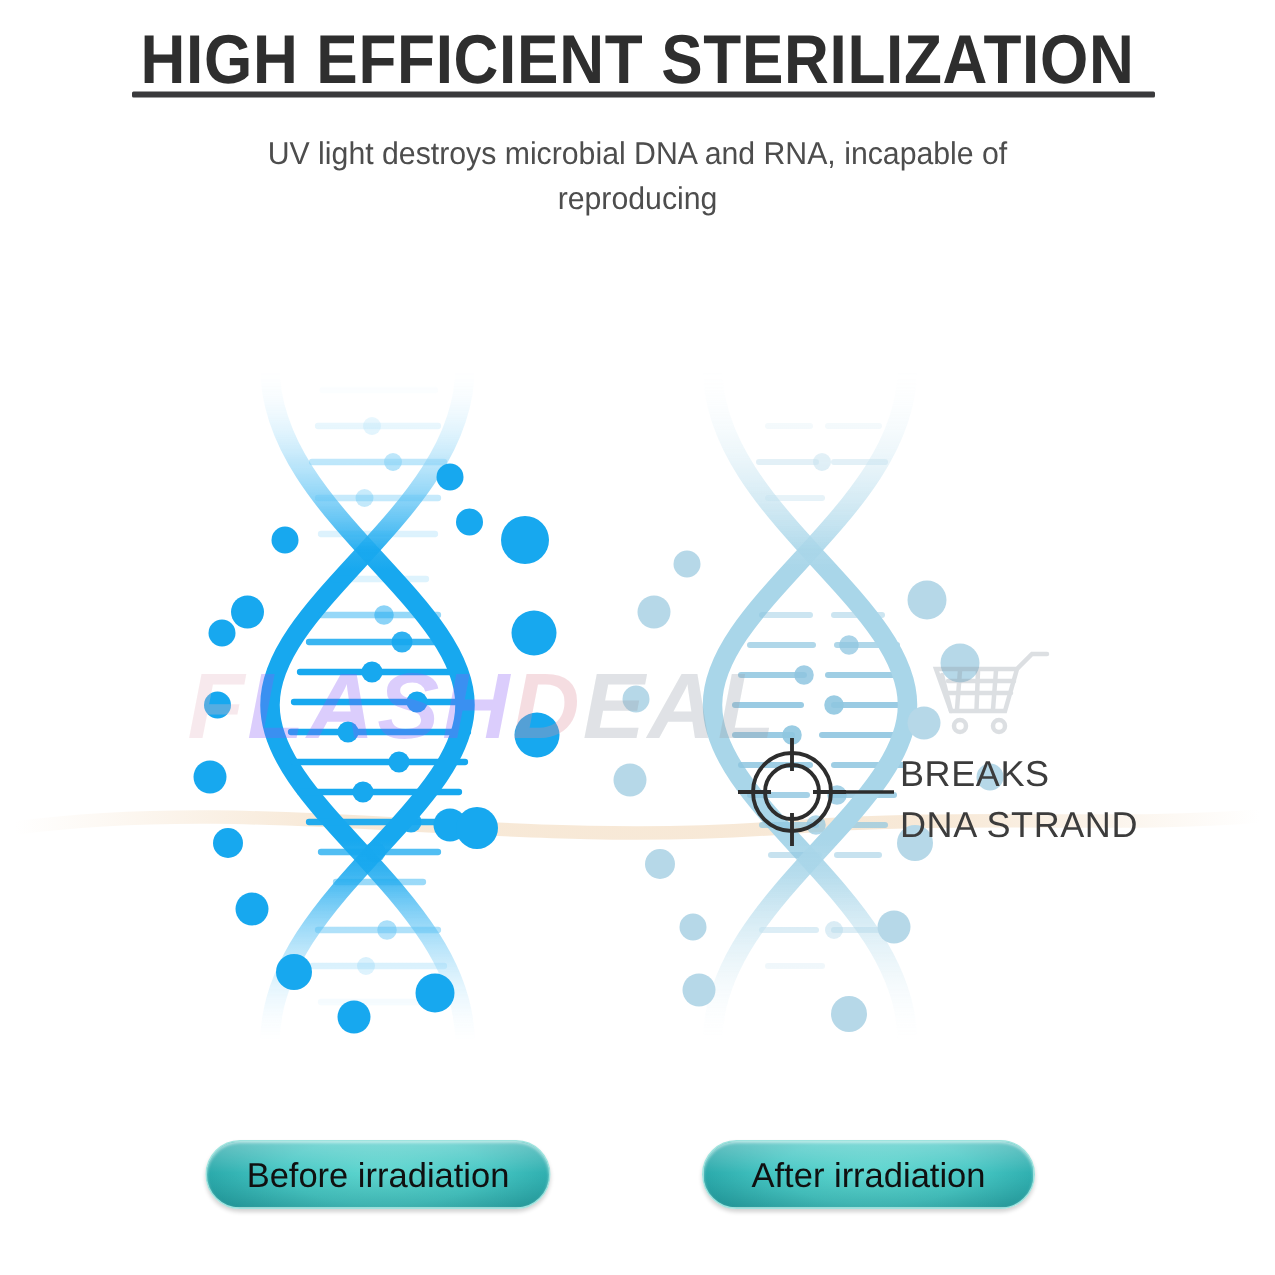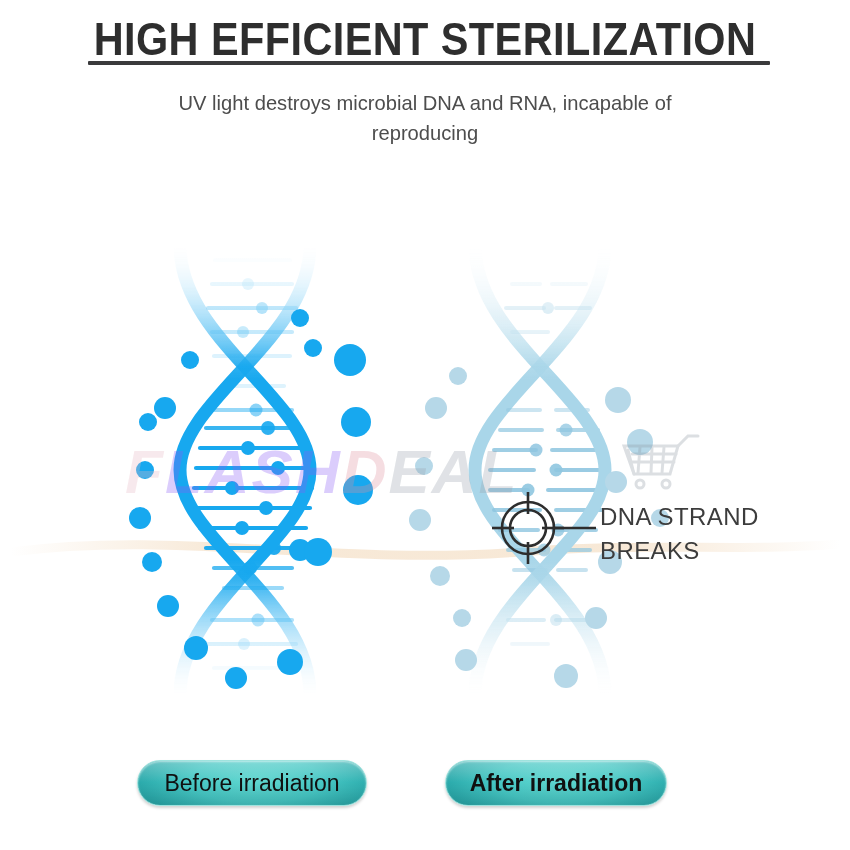--- a/index.html
+++ b/index.html
@@ -74,21 +74,21 @@
     background:
       linear-gradient(180deg,rgba(255,255,255,.30) 0%,rgba(255,255,255,0) 48%,rgba(0,0,0,.10) 100%),
       radial-gradient(ellipse 70% 120% at 52% 45%, #5fd6cf 0%, #46c7c4 42%, #27a6a8 78%, #1d8f94 100%);
     border:1px solid #9fe3de;
     box-shadow:0 2px 3px rgba(0,0,0,.18), inset 0 1px 2px rgba(255,255,255,.5);
     display:flex;align-items:center;justify-content:center;
     color:#101010;font-size:23px;
     box-sizing:border-box;
   }
   #btn-before{left:137px;width:230px;text-align:right;}
-  #btn-after{left:445px;width:222px;font-weight:bold;}
+  #btn-after{left:468px;width:222px;}
 </style>
 </head>
 <body>
 
 <div id="stage">
 
   <div class="title">HIGH EFFICIENT STERILIZATION</div>
   <div class="title-rule"></div>
   <div class="subtitle">UV light destroys microbial DNA and RNA, incapable of reproducing</div>
 
@@ -294,20 +294,20 @@
         <line x1="22" y1="17" x2="20" y2="43"></line>
         <line x1="34" y1="17" x2="33" y2="43"></line>
         <line x1="46" y1="17" x2="44" y2="43"></line>
         <circle cx="22" cy="54" r="4"></circle>
         <circle cx="48" cy="54" r="4"></circle>
       </g>
     </svg>
   </div>
 
   <div class="callout">
+    <div>BREAKS</div>
     <div>DNA STRAND</div>
-    <div>BREAKS</div>
   </div>
 
   <div class="btn" id="btn-before">Before irradiation</div>
   <div class="btn" id="btn-after">After irradiation</div>
 
 </div>
 
 </body></html>

